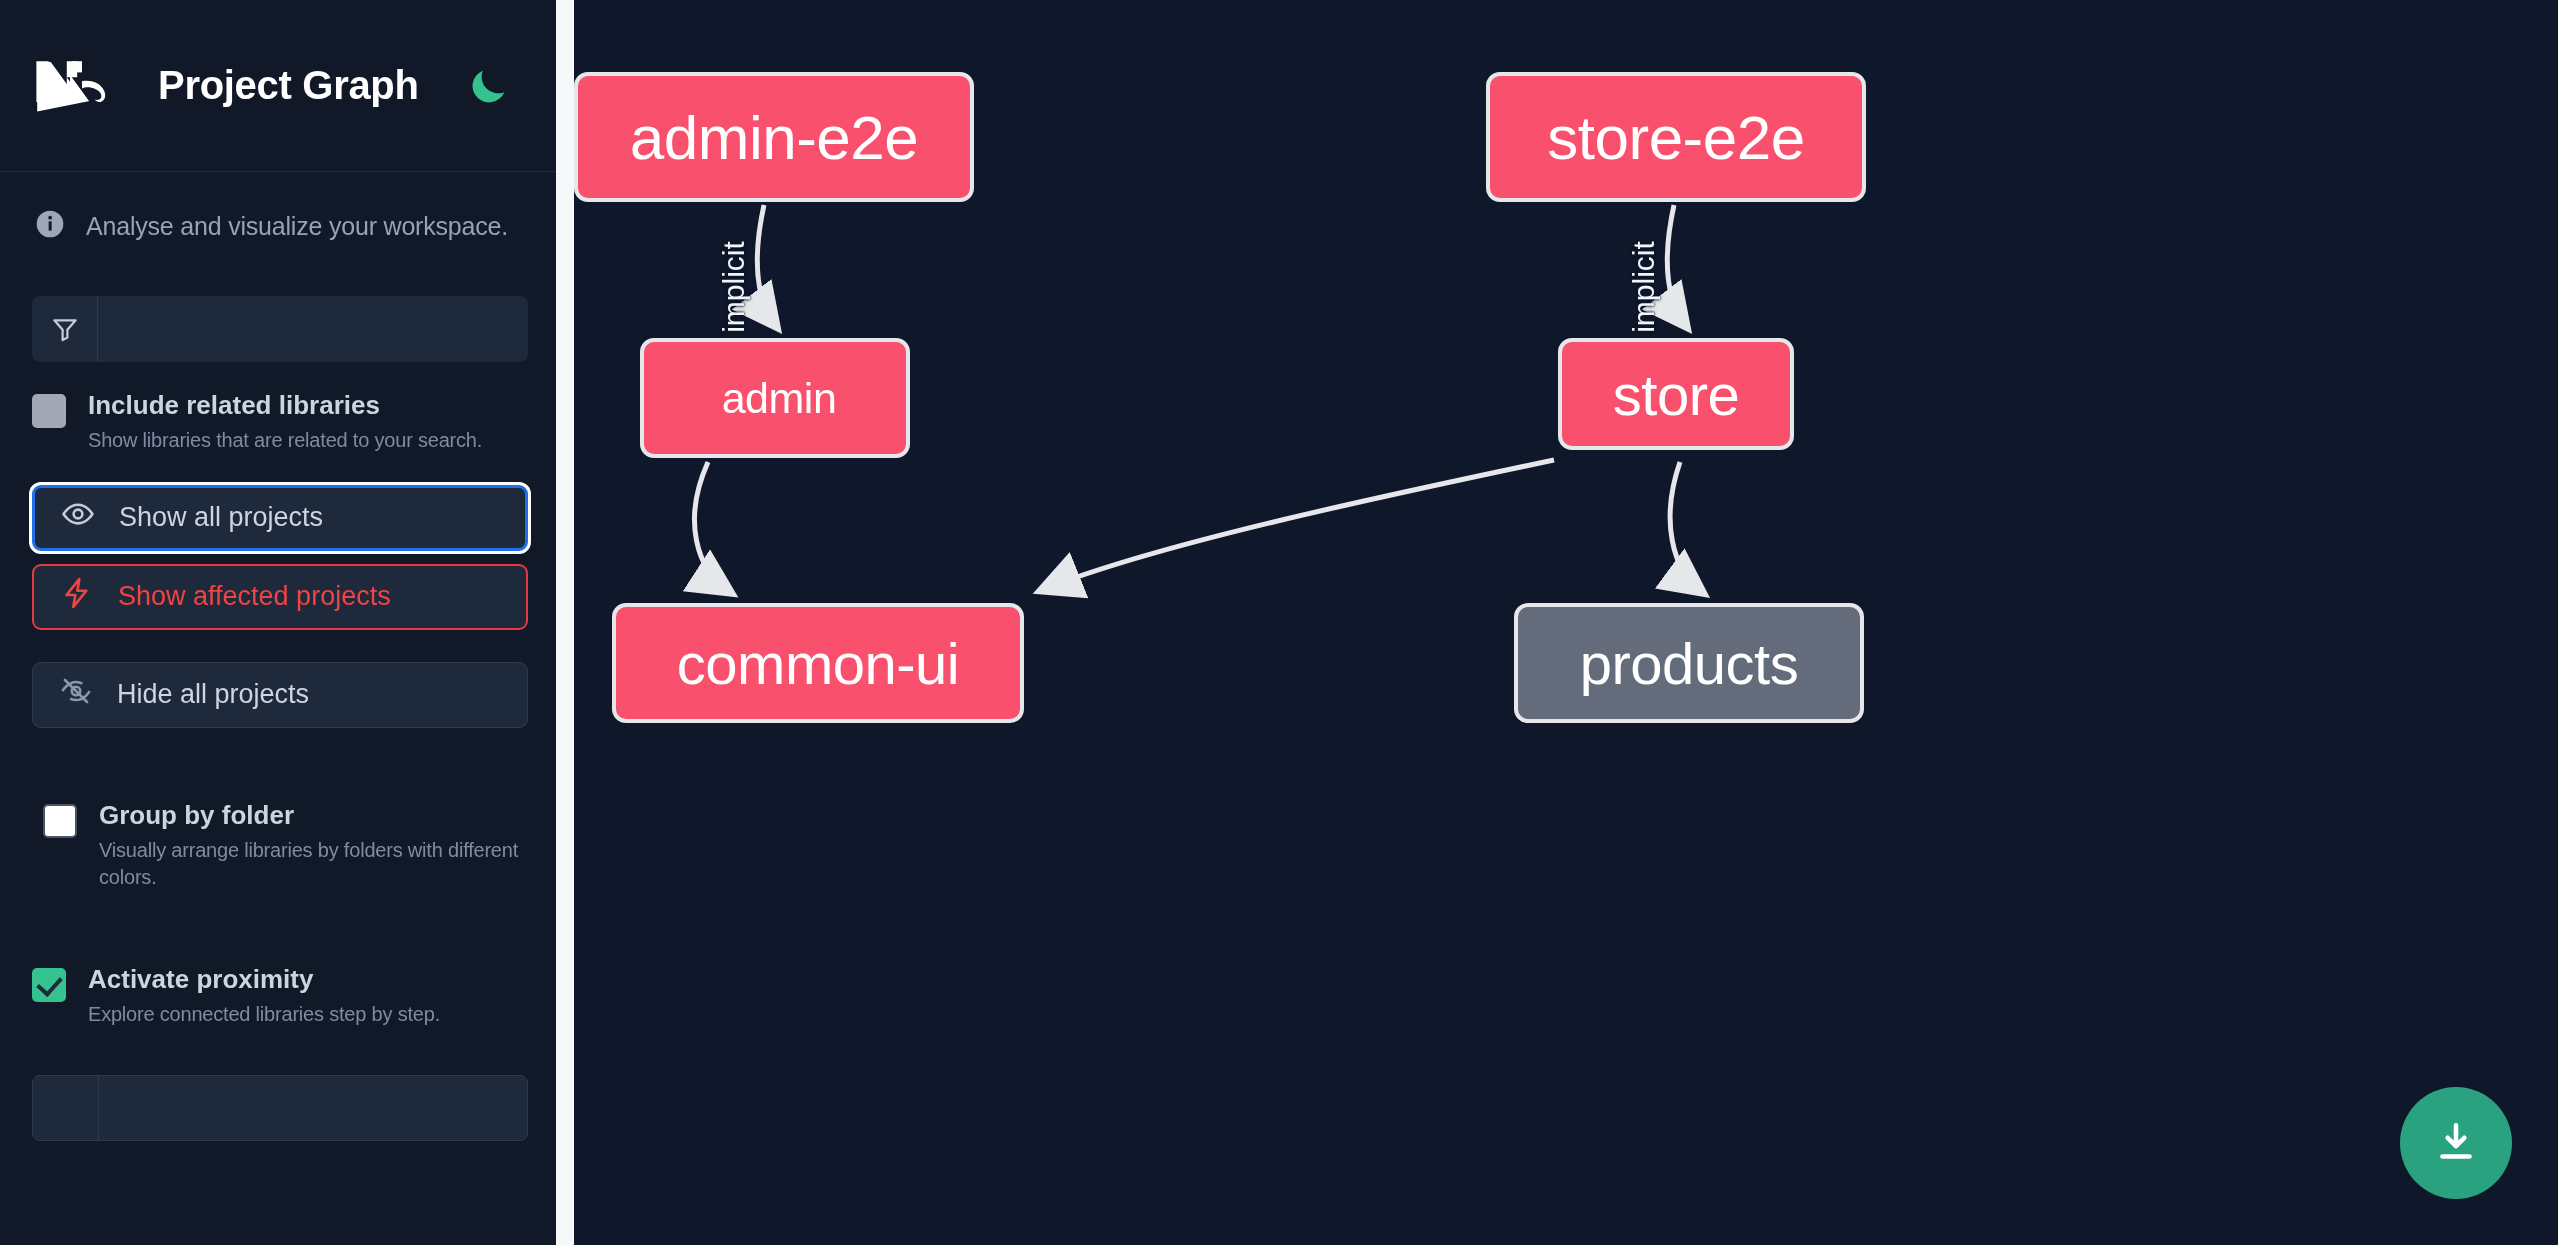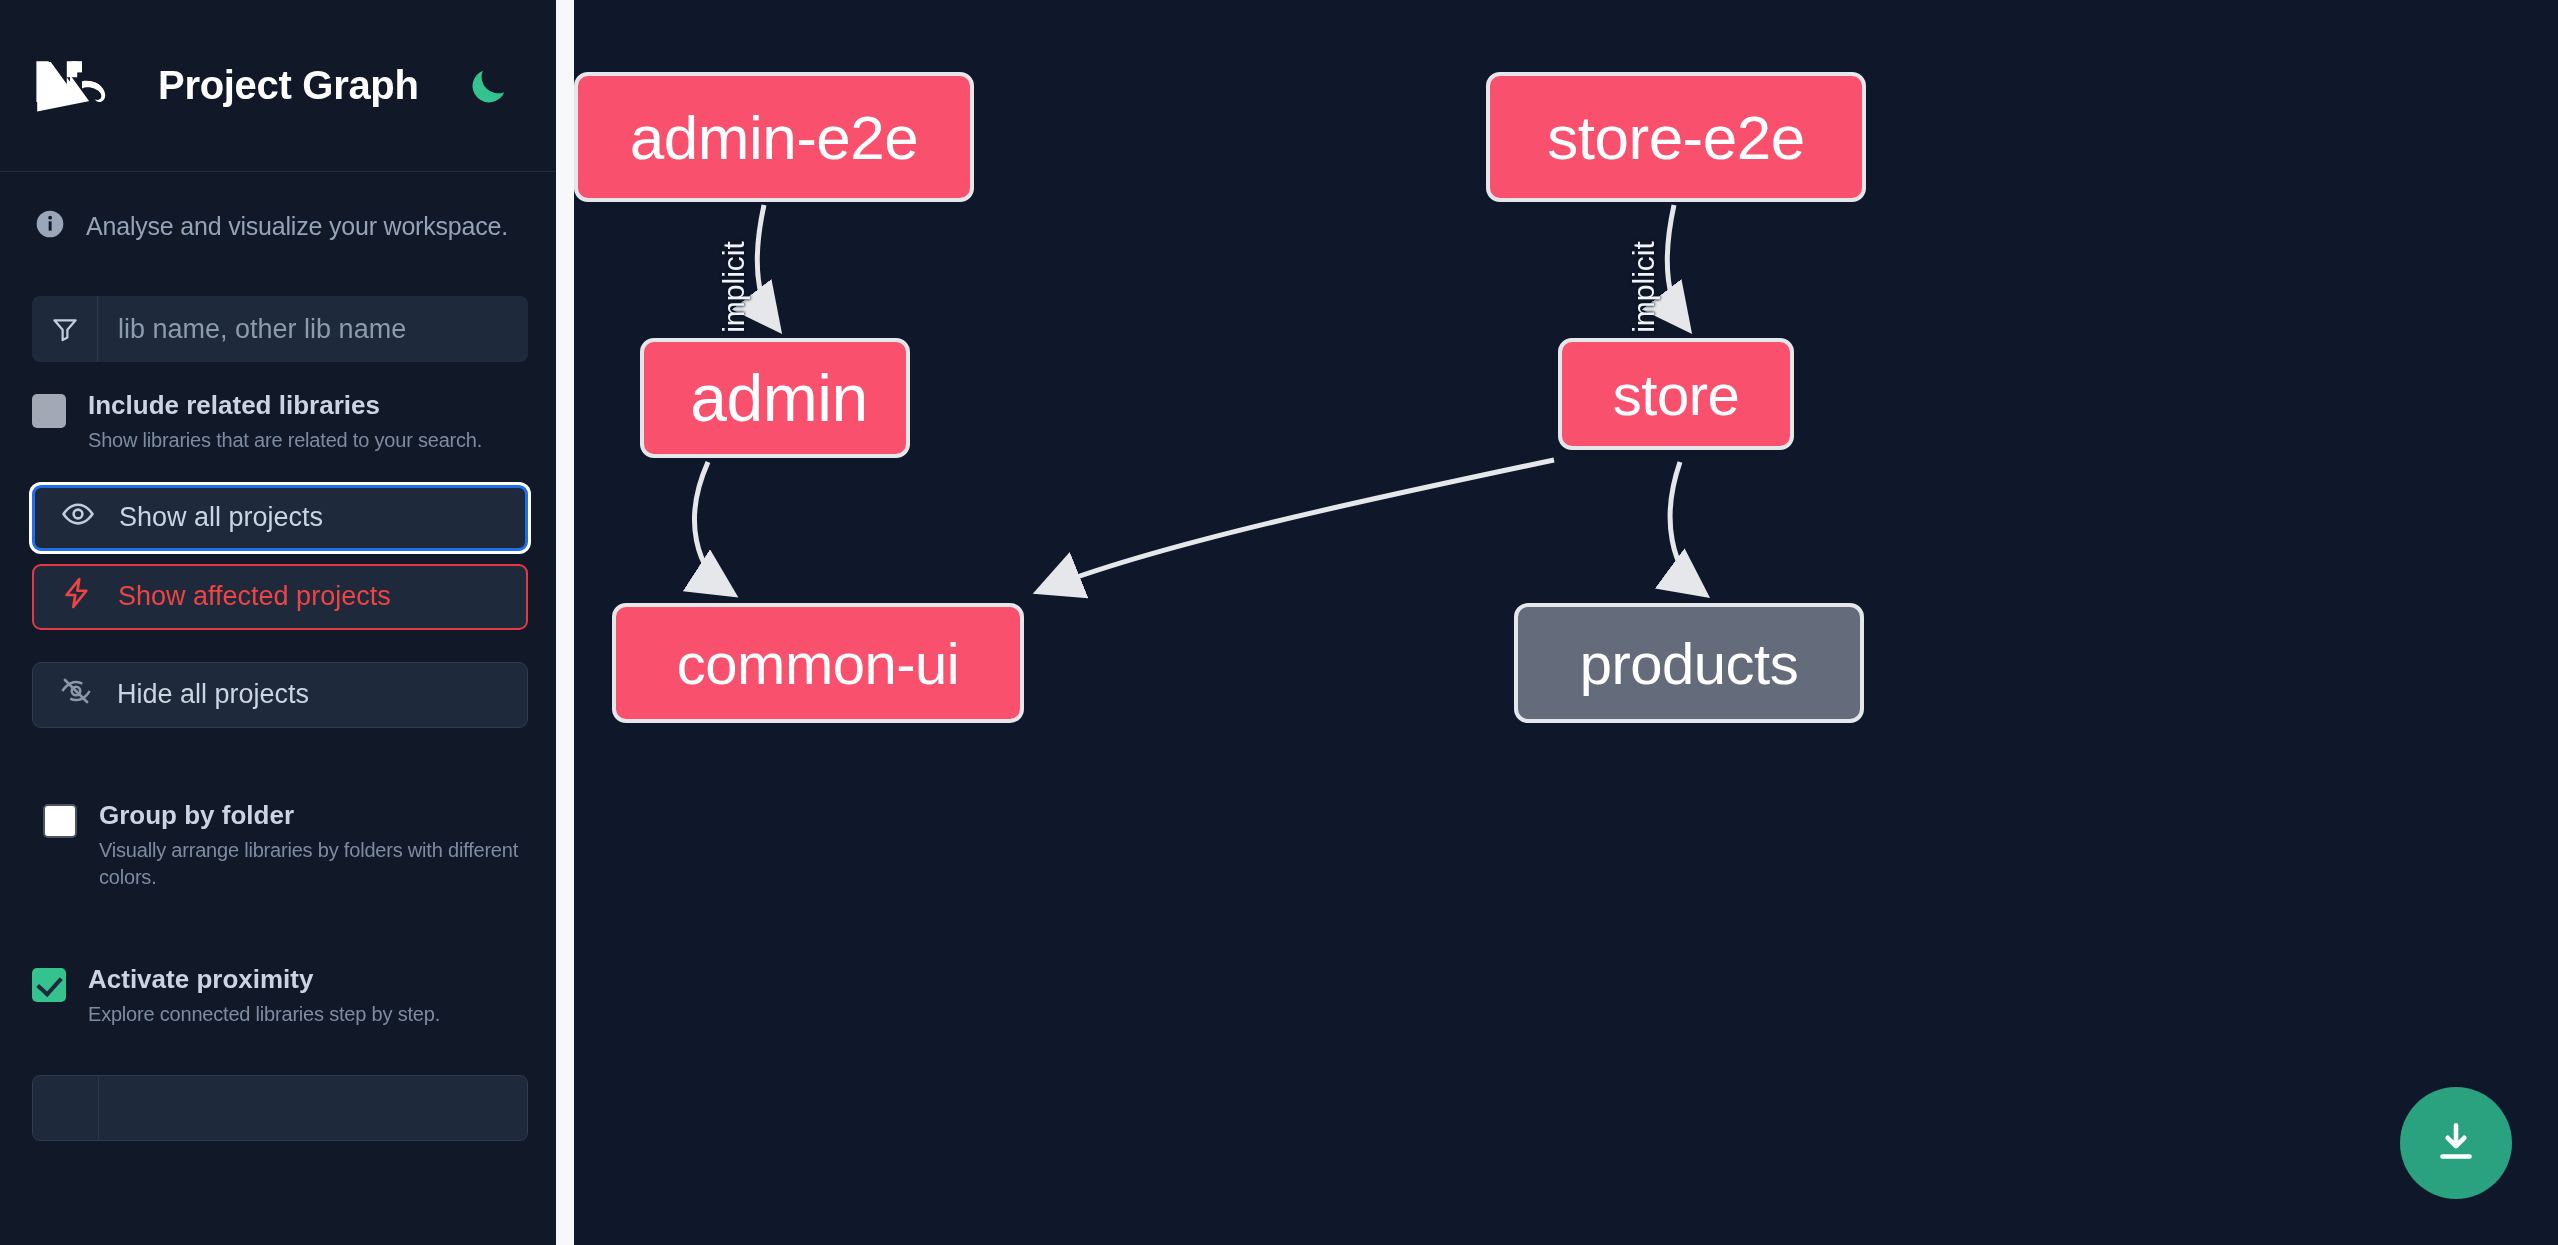--- a/index.html
+++ b/index.html
@@ -164,21 +164,20 @@
     </span>
     <span id="tagline">Analyse and visualize your workspace.</span>
   </div>
 
   <div id="search-wrap">
     <span id="search-icon-box">
       <svg viewBox="0 0 24 24" width="30" height="30">
         <path fill="none" stroke="#c2ccda" stroke-width="1.8" stroke-linejoin="round" d="M3.5 5h17l-6.6 7.6v6.2l-3.8 2.1v-8.3L3.5 5z"></path>
       </svg>
     </span>
-    <input id="search-input" type="text" placeholder="lib name, other lib name" style="">
   </div>
 
   <div class="check-block">
     <span class="cbox grey"></span>
     <span class="check-text">
       <span class="check-title">Include related libraries</span>
       <div class="check-desc">Show libraries that are related to your search.</div>
     </span>
   </div>
 
@@ -255,21 +254,21 @@
     <path d="M 980 460 C 790 500 580 545 468 590" fill="none" stroke="#e5e7eb" stroke-width="5" marker-end="url(#ah)"></path>
 
     <path d="M 1106 462 C 1086 520 1098 570 1128 592" fill="none" stroke="#e5e7eb" stroke-width="5" marker-end="url(#ah)"></path>
   </svg>
 
   <div class="edge-label" style="left:30px; top:270px; width:260px; text-align:center; transform:rotate(-90deg);">implicit</div>
   <div class="edge-label" style="left:940px; top:270px; width:260px; text-align:center; transform:rotate(-90deg);">implicit</div>
 
   <div class="node pink" style="left:0px; top:72px; width:400px; height:130px; font-size:62px;">admin-e2e</div>
   <div class="node pink" style="left:912px; top:72px; width:380px; height:130px; font-size:62px;">store-e2e</div>
-  <div class="node pink" style="left:66px; top:338px; width:270px; height:120px; font-size:66px;padding-left:8px;">admin</div>
+  <div class="node pink" style="left:66px; top:338px; width:270px; height:120px; font-size:43px;padding-left:8px;">admin</div>
   <div class="node pink" style="left:984px; top:338px; width:236px; height:112px; font-size:58px;">store</div>
   <div class="node pink" style="left:38px; top:603px; width:412px; height:120px; font-size:58px;text-align:center;">common-ui</div>
   <div class="node grey" style="left:940px; top:603px; width:350px; height:120px; font-size:58px;">products</div>
 
   <div id="fab-download">
     <svg viewBox="0 0 24 24" width="50" height="50">
       <path fill="none" stroke="#ffffff" stroke-width="2.2" stroke-linecap="round" stroke-linejoin="round" d="M12 3.5v10m0 0 4-4m-4 4-4-4M5.5 18.5h13"></path>
     </svg>
   </div>
 </div>

